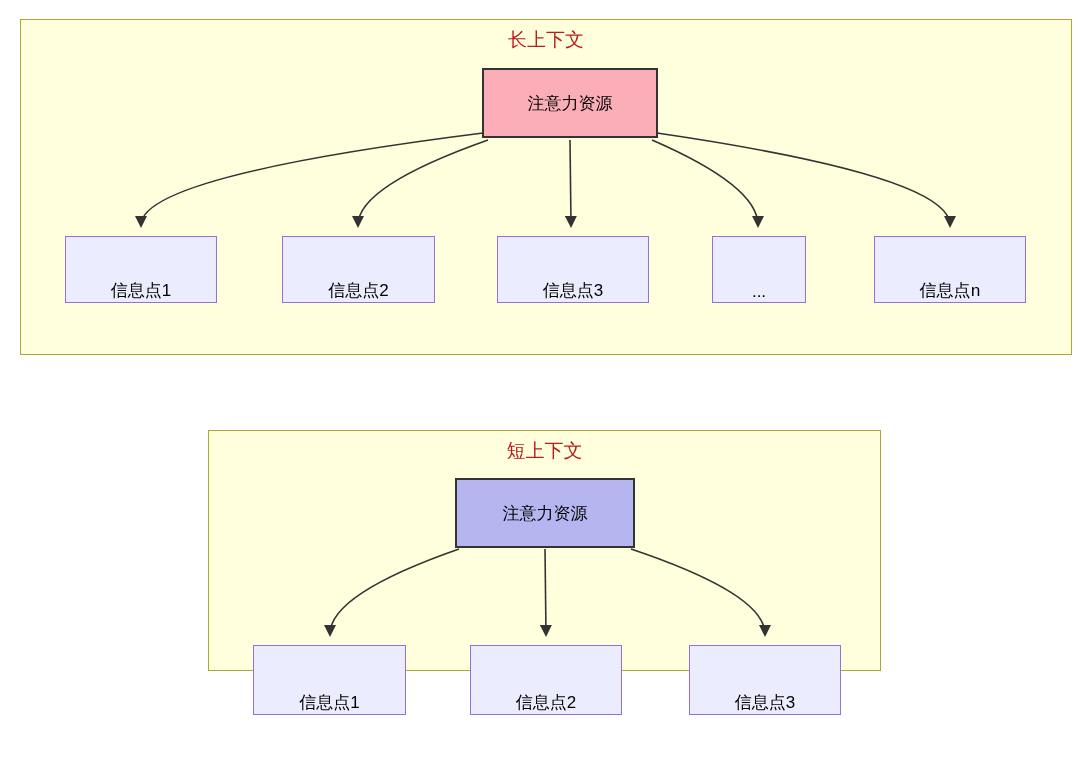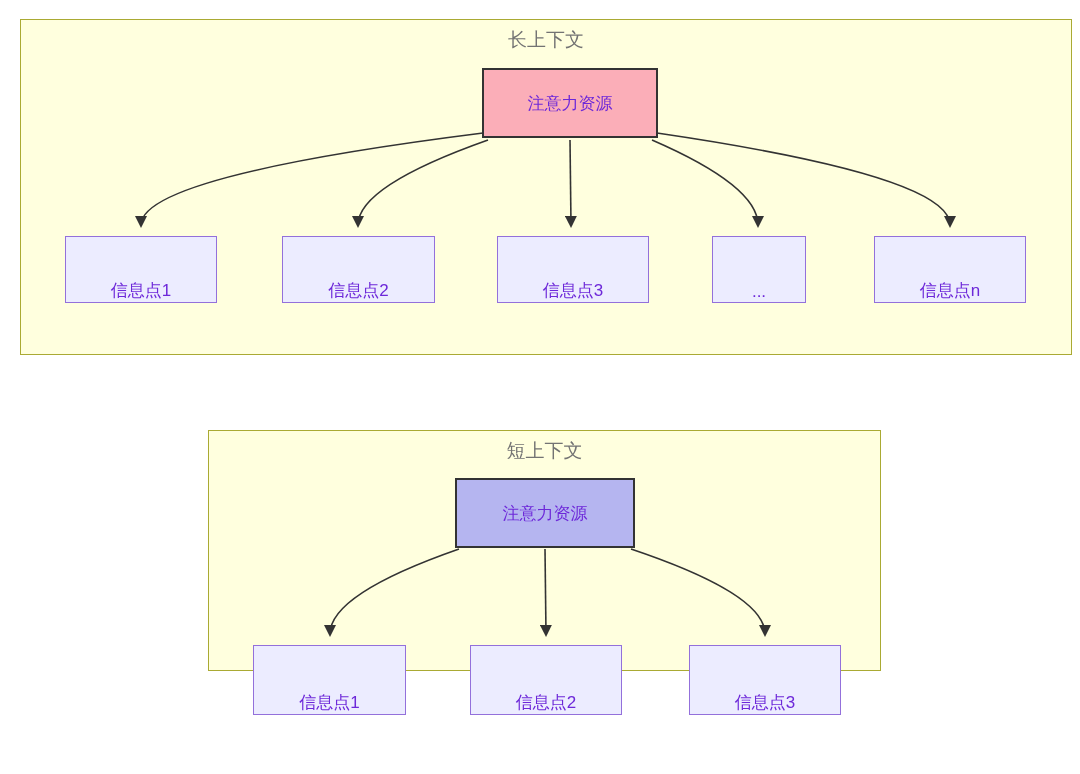--- a/index.html
+++ b/index.html
@@ -21,47 +21,47 @@
   }
   .g-long  { left: 20px;  top: 19px;  width: 1052px; height: 336px; }
   .g-short { left: 208px; top: 430px; width: 673px;  height: 241px; }
   .group-title {
     position: absolute;
     left: 0; top: 7px;
     width: 100%;
     text-align: center;
     font-size: 19px;
     font-weight: 500;
-    color: #737373;
+    color: #b91c1c;
   }
   .node {
     position: absolute;
     display: flex;
     align-items: center;
     justify-content: center;
     font-size: 17px;
-    color: #6d28d9;
+    color: #000000;
     z-index: 10;
   }
   .attention {
     border: 2.5px solid #333333;
     font-weight: 500;
   }
   .att-long  { left: 482px; top: 68px;  width: 176px; height: 70px; background: #fbaeb8; }
   .att-short { left: 455px; top: 478px; width: 180px; height: 70px; background: #b5b5f0; }
   .info {
     background: #ececff;
     border: 1px solid #9370db;
     align-items: flex-end;
   }
   .ln1 { left: 65px;  top: 236px; width: 152px; height: 67px; }
   .ln2 { left: 282px; top: 236px; width: 153px; height: 67px; }
   .ln3 { left: 497px; top: 236px; width: 152px; height: 67px; }
   .ln4 { left: 712px; top: 236px; width: 94px;  height: 67px; }
-  .ln5 { left: 874px; top: 236px; width: 152px; height: 67px; }
+  .ln5 { left: 874px; top: 236px; width: 152px; height: 67px; font-family: Liberation Mono, monospace; }
   .sn1 { left: 253px; top: 645px; width: 153px; height: 70px; }
   .sn2 { left: 470px; top: 645px; width: 152px; height: 70px; }
   .sn3 { left: 689px; top: 645px; width: 152px; height: 70px; }
   .arrows {
     position: absolute;
     left: 0; top: 0;
     width: 1080px; height: 774px;
     z-index: 5;
     pointer-events: none;
   }

